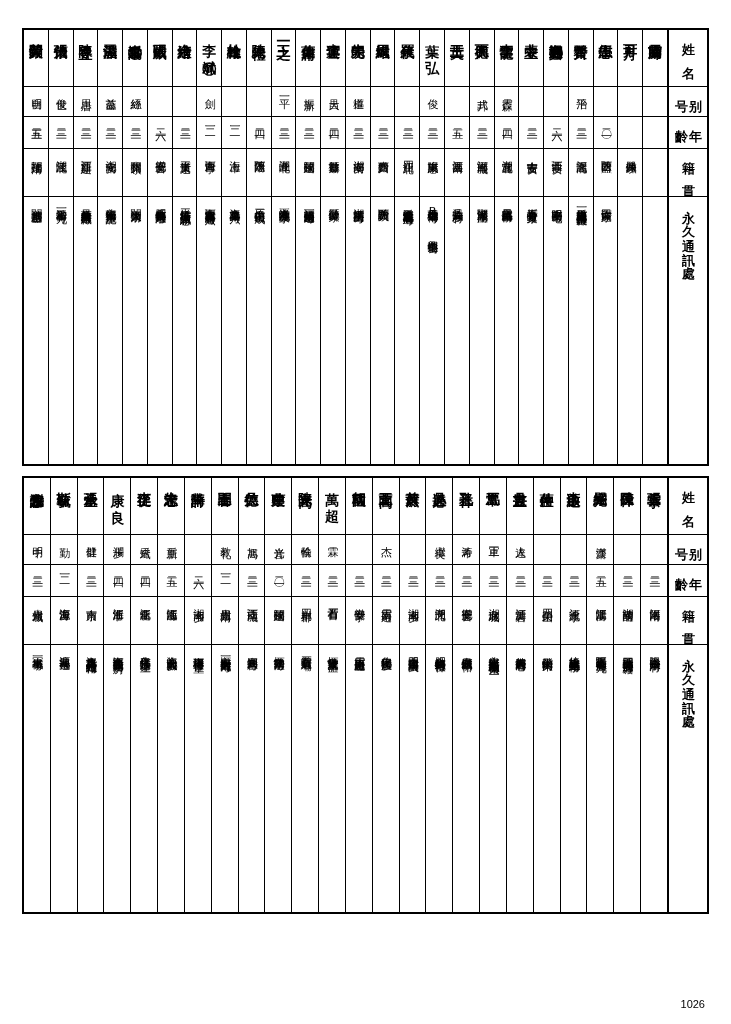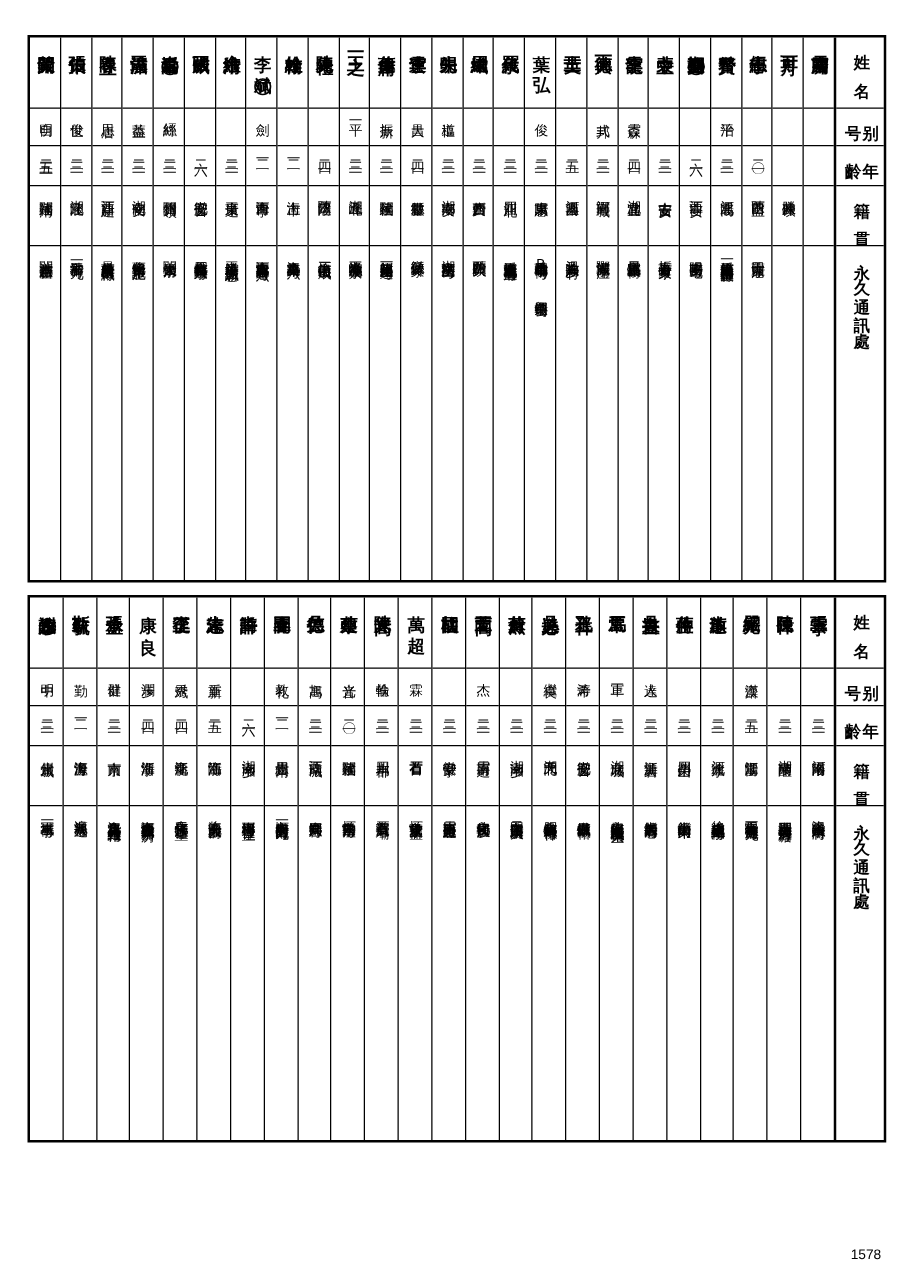--- a/index.html
+++ b/index.html
@@ -985,14 +985,14 @@
         </div>
         <div class="cell r-native">
           <div class="vtext">籍 貫</div>
         </div>
         <div class="cell r-addr">
           <div class="vtext">永久通訊處</div>
         </div>
       </div>
     </div>
 
-  <div class="page-number">1578</div>
+  <div class="page-number">1026</div>
 </div>
 
 </body></html>

